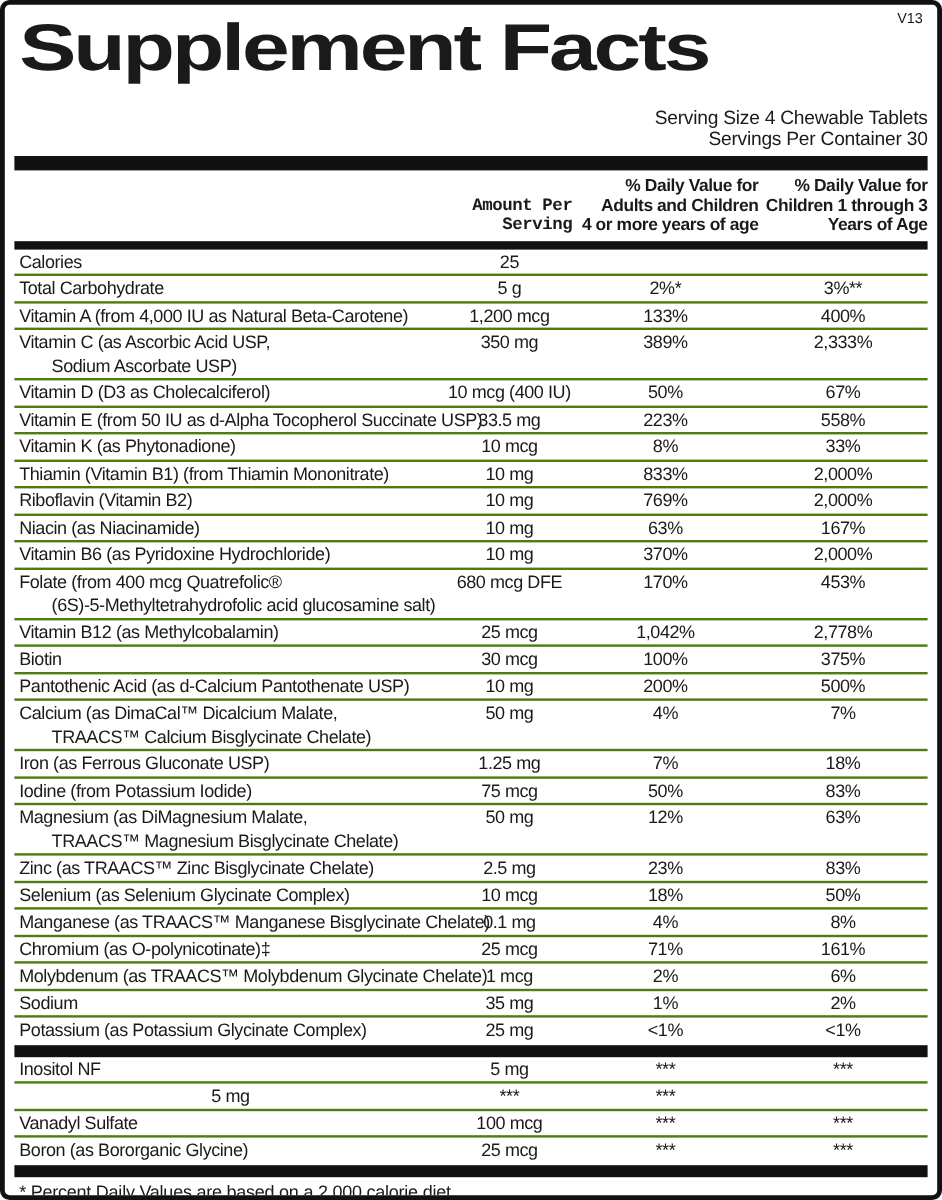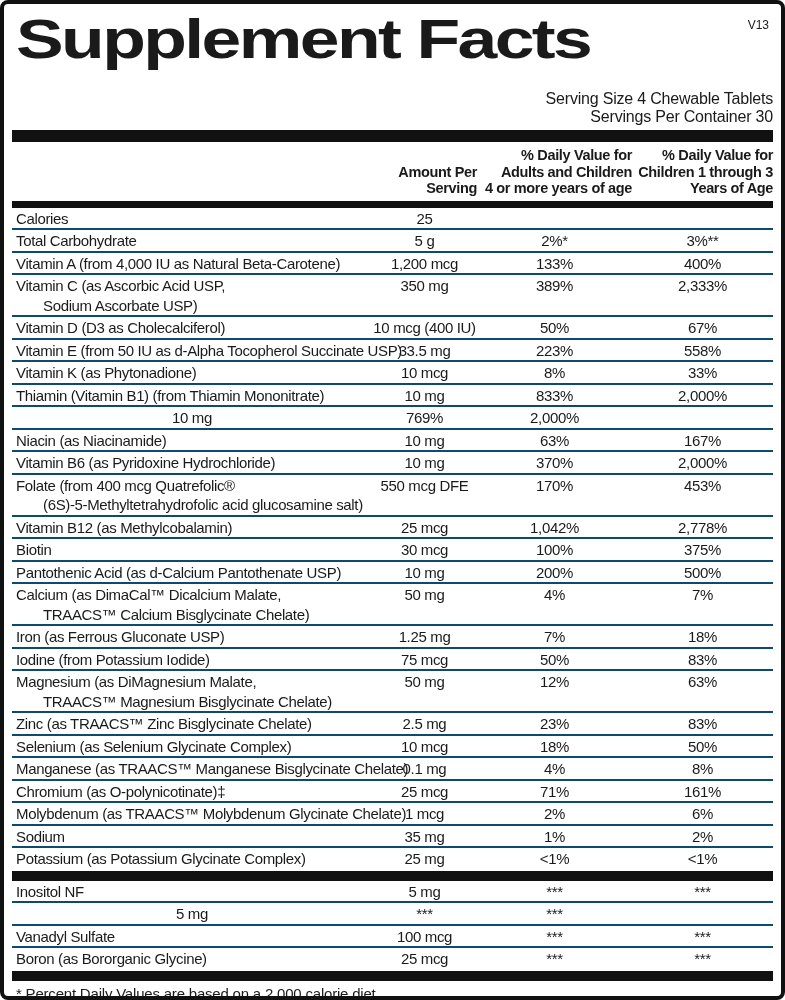--- a/index.html
+++ b/index.html
@@ -14,21 +14,21 @@
     border: 4px solid #111111;
     border-radius: 8px;
     padding: 4px 8px 6px 8px;
     font-family: "Liberation Sans", sans-serif;
     color: #1a1a1a;
     overflow: hidden;
   }
 
   .version {
     position: absolute;
-    top: 15px;
+    top: 5px;
     right: 12px;
     font-size: 12px;
     line-height: 12px;
     color: #1a1a1a;
   }
 
   .title-wrap { height: 58px; margin: 4px 0 20px 4px; overflow: visible; }
   .title {
     display: inline-block;
     font-size: 55px;
@@ -59,21 +59,21 @@
     line-height: 16.5px;
     letter-spacing: -0.35px;
     padding: 5px 0 4px 0;
   }
   .colheads .colhead { text-align: right; white-space: pre; }
 
   .row {
     font-size: 15px;
     line-height: 19.5px;
     letter-spacing: -0.35px;
-    border-bottom: 2px solid #0c4a6e;
+    border-bottom: 2px solid #4d7c0f;
     align-items: start;
     padding-top: 1px;
   }
   .row.last { border-bottom: none; }
 
   .cell-name  { padding-left: 4px; white-space: nowrap; overflow: visible; }
   .cell-name .line2 { padding-left: 27px; }
   .cell-amount, .cell-dv { text-align: center; white-space: nowrap; }
 
   .footnotes { font-size: 15px; line-height: 17.5px; letter-spacing: -0.2px; padding: 4px 0 0 4px; }
@@ -89,21 +89,21 @@
     <span class="title">Supplement Facts</span>
   </div>
 
   <div class="serving">Serving Size 4 Chewable Tablets</div>
   <div class="serving">Servings Per Container 30</div>
 
   <div class="bar bar-top" style="background: rgb(17, 17, 17);"></div>
 
   <div class="grid4 colheads">
     <div class="colhead" style="white-space: pre;"></div>
-    <div class="colhead" style="white-space: pre;">Amount Per
+    <div class="colhead" style="white-space: pre; font-family: Liberation Mono, monospace;">Amount Per
 Serving</div>
     <div class="colhead" style="white-space: pre;">% Daily Value for
 Adults and Children
 4 or more years of age</div>
     <div class="colhead" style="white-space: pre;">% Daily Value for
 Children 1 through 3
 Years of Age</div>
   </div>
 
   <div class="bar bar-head" style="background: rgb(17, 17, 17);"></div>
@@ -168,20 +168,23 @@
       </div>
       <div class="grid4 row">
         <div class="cell-name">
           <div class="line1">Thiamin (Vitamin B1) (from Thiamin Mononitrate)</div>
         </div>
         <div class="cell-amount">10 mg</div>
         <div class="cell-dv">833%</div>
         <div class="cell-dv">2,000%</div>
       </div>
       <div class="grid4 row">
+        <div class="cell-name">
+          <div class="line1">Riboflavin (Vitamin B2)</div>
+        </div>
         <div class="cell-amount">10 mg</div>
         <div class="cell-dv">769%</div>
         <div class="cell-dv">2,000%</div>
       </div>
       <div class="grid4 row">
         <div class="cell-name">
           <div class="line1">Niacin (as Niacinamide)</div>
         </div>
         <div class="cell-amount">10 mg</div>
         <div class="cell-dv">63%</div>
@@ -193,21 +196,21 @@
         </div>
         <div class="cell-amount">10 mg</div>
         <div class="cell-dv">370%</div>
         <div class="cell-dv">2,000%</div>
       </div>
       <div class="grid4 row">
         <div class="cell-name">
           <div class="line1">Folate (from 400 mcg Quatrefolic®</div>
           <div class="line2">(6S)-5-Methyltetrahydrofolic acid glucosamine salt)</div>
         </div>
-        <div class="cell-amount">550 mcg DFE</div>
+        <div class="cell-amount">680 mcg DFE</div>
         <div class="cell-dv">170%</div>
         <div class="cell-dv">453%</div>
       </div>
       <div class="grid4 row">
         <div class="cell-name">
           <div class="line1">Vitamin B12 (as Methylcobalamin)</div>
         </div>
         <div class="cell-amount">25 mcg</div>
         <div class="cell-dv">1,042%</div>
         <div class="cell-dv">2,778%</div>

